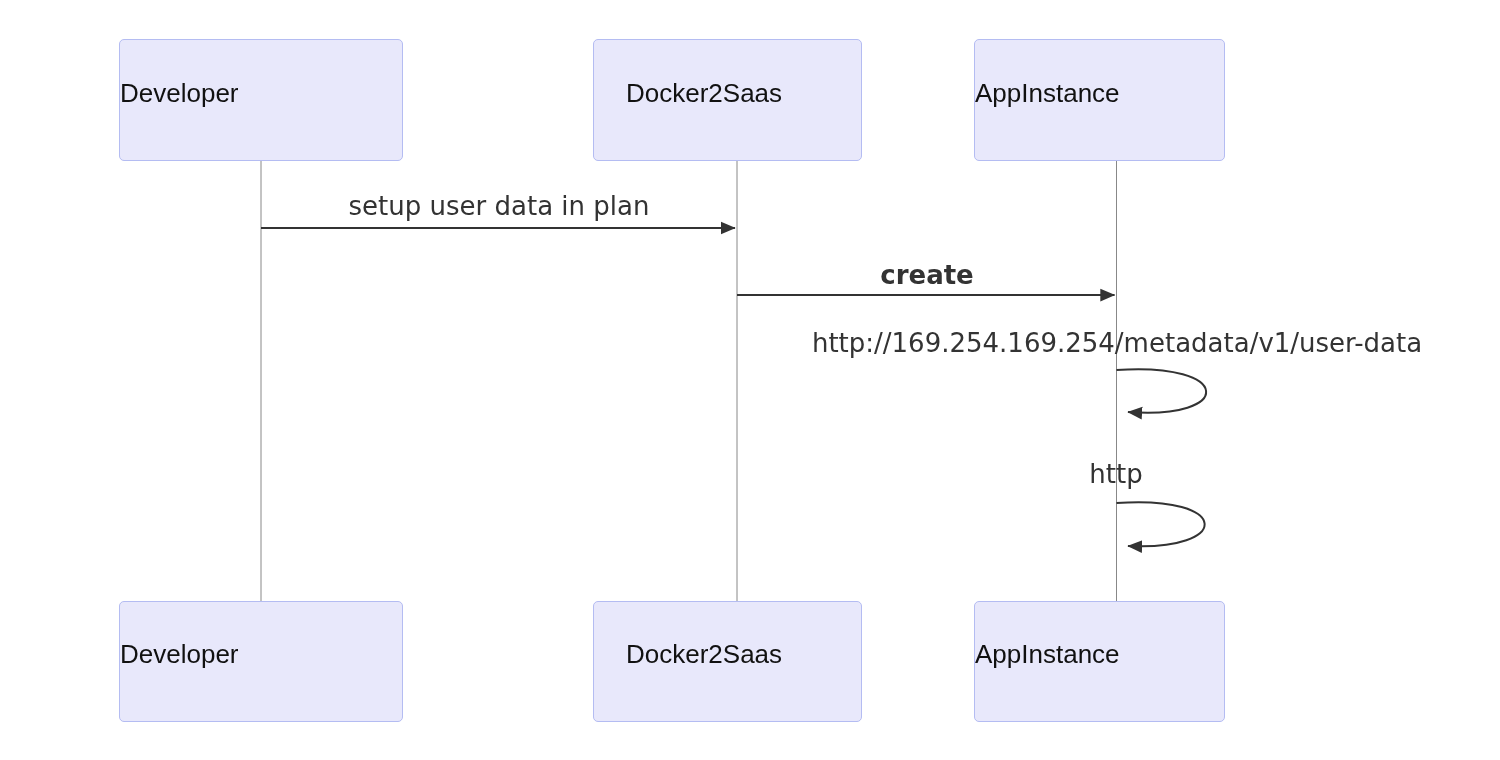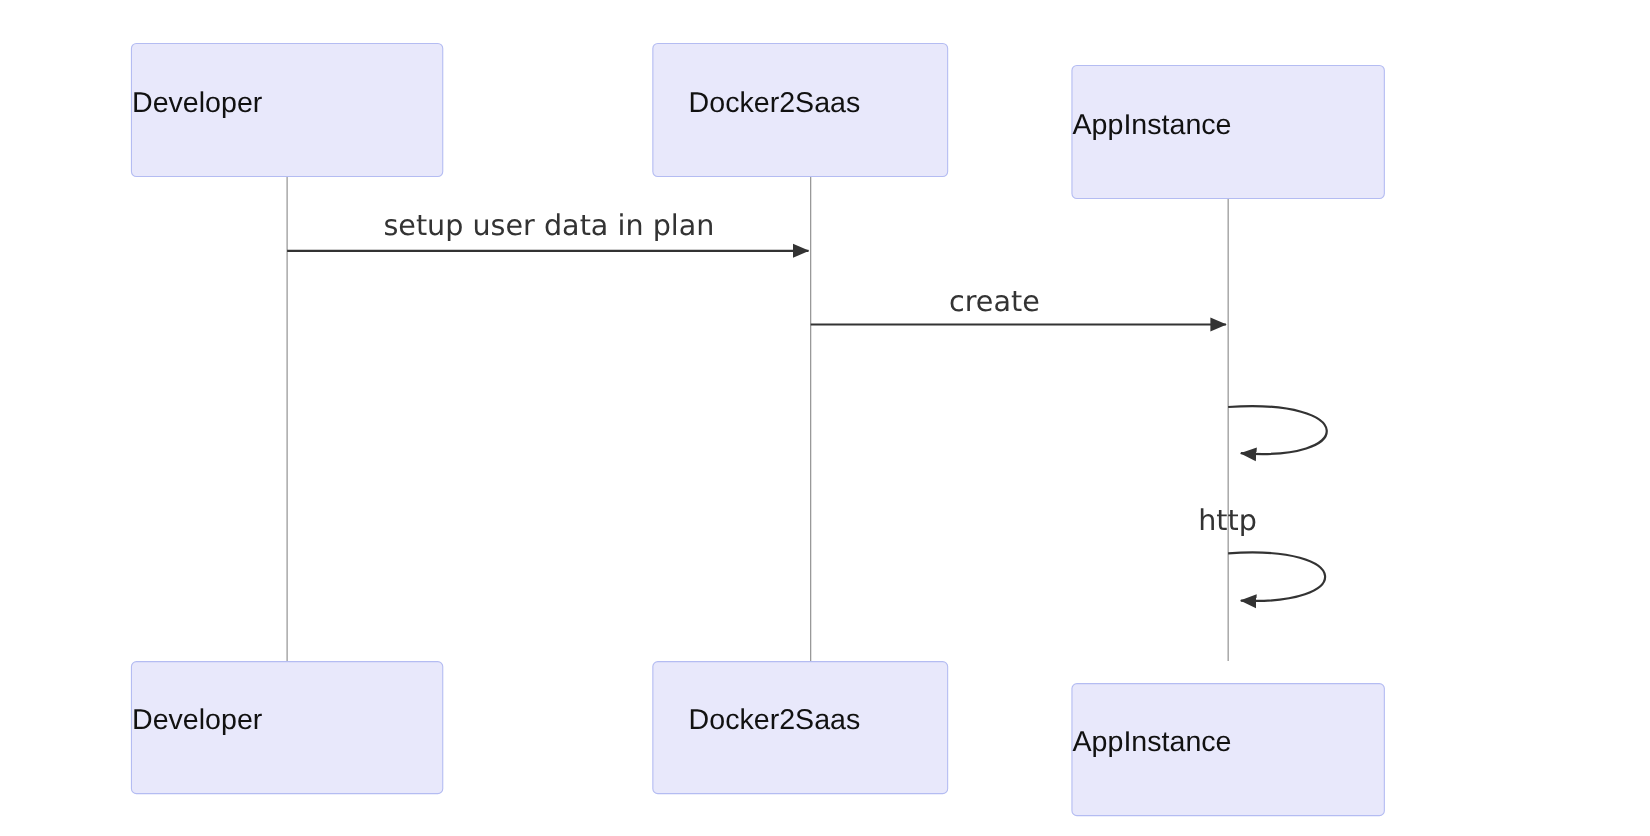--- a/index.html
+++ b/index.html
@@ -55,26 +55,26 @@
     white-space: nowrap;
     font-family: "DejaVu Sans", sans-serif;
     font-size: 26px;
     line-height: 31px;
     color: var(--message-text);
     text-align: center;
   }
   
   .box-dev  { left: 119px; width: 284px; }
   .box-d2s  { left: 593px; width: 269px; padding-left: 32px; }
-  .box-app  { left: 974px; width: 285px; margin-top: 20px; }
+  .box-app  { left: 974px; width: 251px; }
   .box-top  { top: 39px;  height: 122px; }
   .box-bot  { top: 601px; height: 121px; }
   
   .label-1 { left: 499px;  top: 191px; text-align: right; }
-  .label-2 { left: 904px;  top: 260px; }
+  .label-2 { left: 927px;  top: 260px; font-weight: bold; }
   .label-3 { left: 1117px; top: 328px; }
   .label-4 { left: 1116px; top: 459px; }
 </style>
 </head>
 <body>
 
 <div class="canvas">
 
   <svg class="diagram-svg" viewBox="0 0 1500 760" xmlns="http://www.w3.org/2000/svg">
     <defs>
@@ -111,15 +111,16 @@
   </div>
   <div class="actor-box box-d2s box-bot">
     <span>Docker2Saas</span>
   </div>
   <div class="actor-box box-app box-bot">
     <span>AppInstance</span>
   </div>
 
   <div class="msg-label label-1">setup user data in plan</div>
   <div class="msg-label label-2">create</div>
+  <div class="msg-label label-3">http://169.254.169.254/metadata/v1/user-data</div>
   <div class="msg-label label-4">http</div>
 
 </div>
 
 </body></html>

